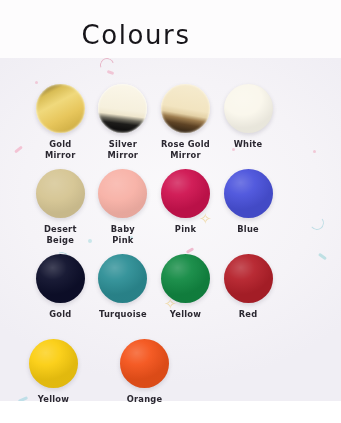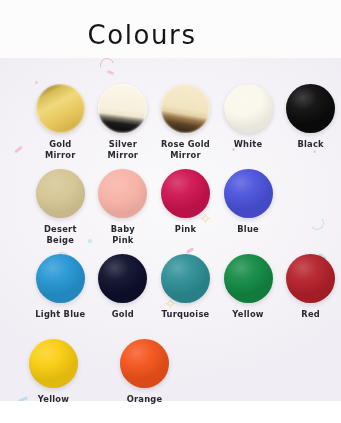--- a/index.html
+++ b/index.html
@@ -26,21 +26,21 @@
   #header {
     position: absolute;
     left: 0; top: 0;
     width: 341px;
     height: 58px;
     background: #fdfcfd;
     z-index: 3;
   }
   #page-title {
     position: absolute;
-    left: 6px; top: 20px;
+    left: 0; top: 20px;
     width: 272px;
     text-align: center;
     font-family: "DejaVu Sans", sans-serif;
     font-size: 26px;
     font-weight: 400;
     letter-spacing: 1.6px;
     color: #17151a;
     line-height: 30px;
   }
 
@@ -180,24 +180,20 @@
         </div>
         <div class="cell">
           <div class="disc mirror" style="background: linear-gradient(190deg, rgb(246, 236, 208) 0%, rgb(242, 228, 192) 50%, rgb(228, 209, 166) 60%, rgb(157, 124, 78) 68%, rgb(94, 67, 37) 78%, rgb(58, 42, 24) 90%, rgb(42, 29, 16) 100%); box-shadow: rgba(80, 70, 95, 0.2) 0px 2px 4px, rgba(255, 248, 225, 0.8) 0px 0px 2px inset;"></div>
           <div class="label">Rose Gold
 Mirror</div>
         </div>
         <div class="cell">
           <div class="disc" style="background: radial-gradient(70% 60% at 38% 30%, rgba(255, 255, 255, 0.16) 0%, rgba(255, 255, 255, 0.02) 55%, rgba(0, 0, 0, 0.07) 100%) rgb(250, 247, 236);"></div>
           <div class="label">White</div>
         </div>
-        <div class="cell">
-          <div class="disc" style="background: radial-gradient(65% 55% at 34% 28%, rgba(255, 255, 255, 0.22) 0%, rgba(255, 255, 255, 0.05) 45%, rgba(0, 0, 0, 0.1) 100%) rgb(12, 11, 11);"></div>
-          <div class="label">Black</div>
-        </div>
       </div>
       <div class="row" style="top: 97px;">
         <div class="cell">
           <div class="disc" style="background: radial-gradient(70% 60% at 38% 30%, rgba(255, 255, 255, 0.16) 0%, rgba(255, 255, 255, 0.02) 55%, rgba(0, 0, 0, 0.07) 100%) rgb(214, 198, 149);"></div>
           <div class="label">Desert
 Beige</div>
         </div>
         <div class="cell">
           <div class="disc" style="background: radial-gradient(70% 60% at 38% 30%, rgba(255, 255, 255, 0.16) 0%, rgba(255, 255, 255, 0.02) 55%, rgba(0, 0, 0, 0.07) 100%) rgb(248, 179, 168);"></div>
           <div class="label">Baby
@@ -207,24 +203,20 @@
           <div class="disc" style="background: radial-gradient(65% 55% at 34% 28%, rgba(255, 255, 255, 0.22) 0%, rgba(255, 255, 255, 0.05) 45%, rgba(0, 0, 0, 0.1) 100%) rgb(207, 19, 80);"></div>
           <div class="label">Pink</div>
         </div>
         <div class="cell">
           <div class="disc" style="background: radial-gradient(65% 55% at 34% 28%, rgba(255, 255, 255, 0.22) 0%, rgba(255, 255, 255, 0.05) 45%, rgba(0, 0, 0, 0.1) 100%) rgb(74, 82, 220);"></div>
           <div class="label">Blue</div>
         </div>
       </div>
       <div class="row" style="top: 182px;">
         <div class="cell">
-          <div class="disc" style="background: radial-gradient(65% 55% at 34% 28%, rgba(255, 255, 255, 0.22) 0%, rgba(255, 255, 255, 0.05) 45%, rgba(0, 0, 0, 0.1) 100%) rgb(37, 150, 212);"></div>
-          <div class="label wide">Light Blue</div>
-        </div>
-        <div class="cell">
           <div class="disc" style="background: radial-gradient(65% 55% at 34% 28%, rgba(255, 255, 255, 0.22) 0%, rgba(255, 255, 255, 0.05) 45%, rgba(0, 0, 0, 0.1) 100%) rgb(13, 15, 43);"></div>
           <div class="label">Gold</div>
         </div>
         <div class="cell">
           <div class="disc" style="background: radial-gradient(65% 55% at 34% 28%, rgba(255, 255, 255, 0.22) 0%, rgba(255, 255, 255, 0.05) 45%, rgba(0, 0, 0, 0.1) 100%) rgb(45, 143, 150);"></div>
           <div class="label">Turquoise</div>
         </div>
         <div class="cell">
           <div class="disc" style="background: radial-gradient(65% 55% at 34% 28%, rgba(255, 255, 255, 0.22) 0%, rgba(255, 255, 255, 0.05) 45%, rgba(0, 0, 0, 0.1) 100%) rgb(18, 138, 67);"></div>
           <div class="label">Yellow</div>

